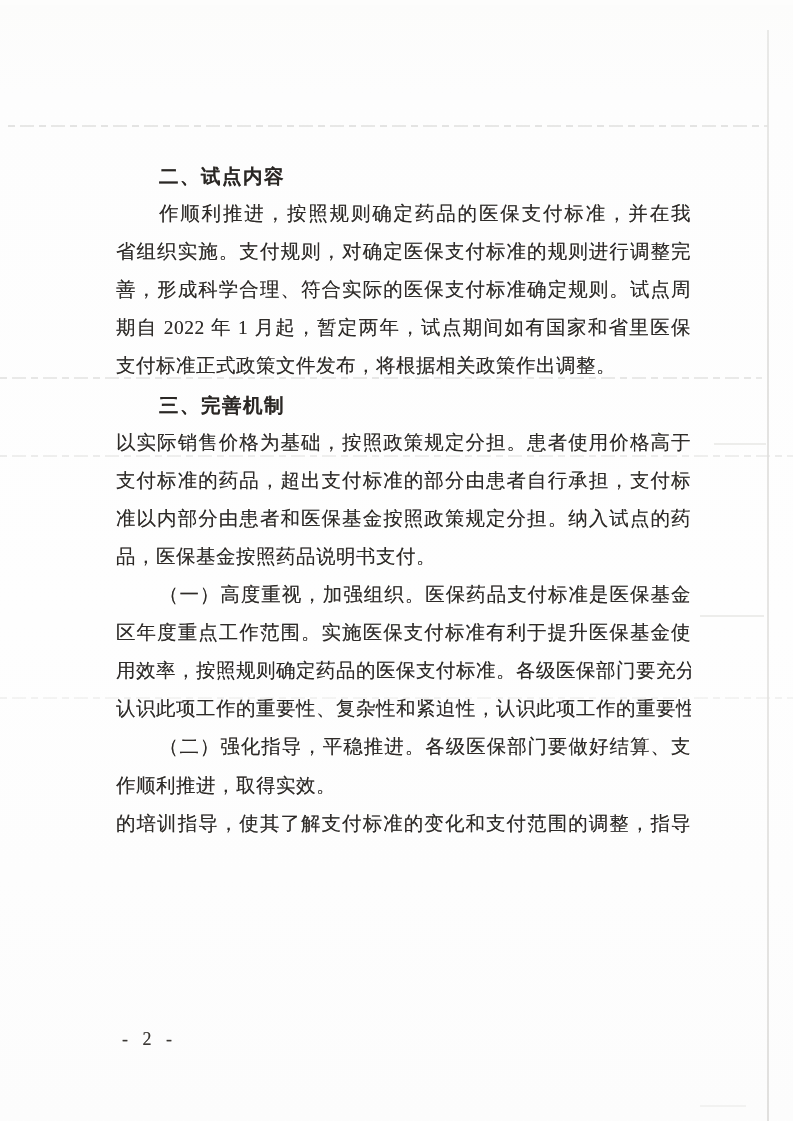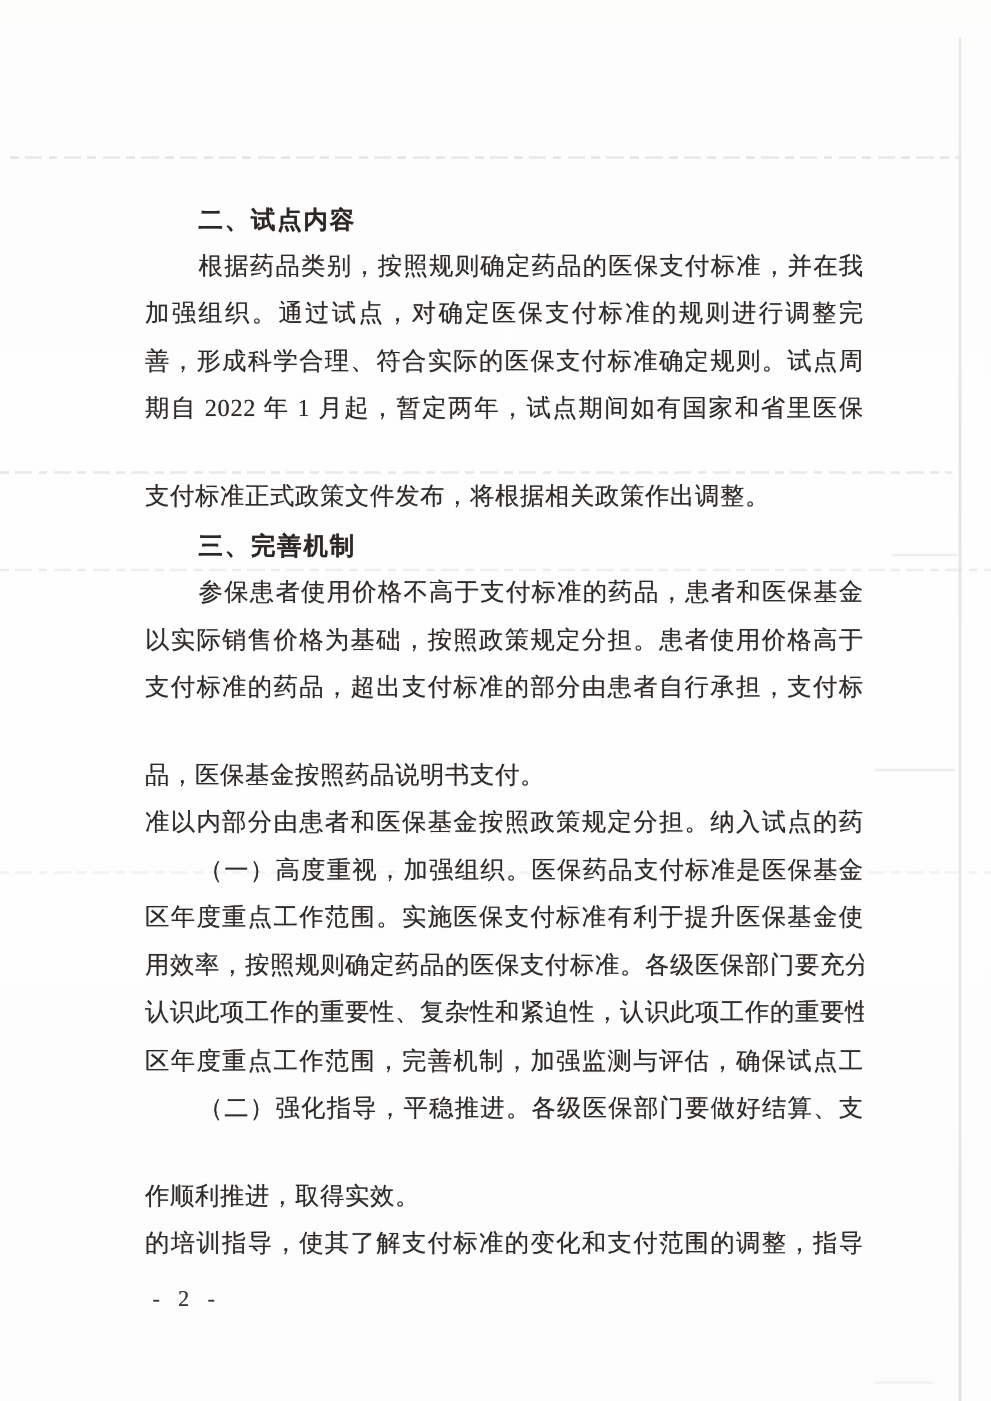--- a/index.html
+++ b/index.html
@@ -20,21 +20,21 @@
     font-size:19.5px;
     text-shadow:0 0 0.6px rgba(45,42,40,.55);
   }
   .ln{
     height:38.1px;line-height:38.1px;overflow:hidden;
     text-align:justify;text-align-last:justify;
     letter-spacing:.5px;
     white-space:nowrap;
   }
   .ln.first{text-indent:2.2em;}
-  .ln.last{text-align:center;text-align-last:left;margin-top:32px;}
+  .ln.last{text-align:center;text-align-last:left;}
   .ln.heading{
     font-family:"Liberation Sans", sans-serif;
     font-weight:700;
     font-size:19.5px;
     text-indent:2.2em;
     text-align:left;text-align-last:left;
     letter-spacing:1.5px;
     color:#2a2724;
   }
   
@@ -72,36 +72,34 @@
   <div class="h-dash a2"></div>
   <div class="h-dash a3"></div>
   <div class="h-dash a4"></div>
   <div class="v-line"></div>
   <div class="smudge sm1"></div>
   <div class="smudge sm2"></div>
   <div class="smudge sm3"></div>
 
   <div class="textcol">
     <div class="ln heading">二、试点内容</div>
-    <div class="ln first">根据药品类别，按照规则确定药品的医保支付标准，并在我</div>
-    <div class="ln">加强组织。通过试点，对确定医保支付标准的规则进行调整完</div>
+    <div class="ln first">作顺利推进，按照规则确定药品的医保支付标准，并在我</div>
+    <div class="ln">省组织实施。支付规则，对确定医保支付标准的规则进行调整完</div>
     <div class="ln">善，形成科学合理、符合实际的医保支付标准确定规则。试点周</div>
     <div class="ln">期自 2022 年 1 月起，暂定两年，试点期间如有国家和省里医保</div>
     <div class="ln last">支付标准正式政策文件发布，将根据相关政策作出调整。</div>
     <div class="ln heading">三、完善机制</div>
-    <div class="ln first">参保患者使用价格不高于支付标准的药品，患者和医保基金</div>
     <div class="ln">以实际销售价格为基础，按照政策规定分担。患者使用价格高于</div>
     <div class="ln">支付标准的药品，超出支付标准的部分由患者自行承担，支付标</div>
+    <div class="ln">准以内部分由患者和医保基金按照政策规定分担。纳入试点的药</div>
     <div class="ln last">品，医保基金按照药品说明书支付。</div>
-    <div class="ln">准以内部分由患者和医保基金按照政策规定分担。纳入试点的药</div>
     <div class="ln first">（一）高度重视，加强组织。医保药品支付标准是医保基金</div>
     <div class="ln">区年度重点工作范围。实施医保支付标准有利于提升医保基金使</div>
     <div class="ln">用效率，按照规则确定药品的医保支付标准。各级医保部门要充分</div>
     <div class="ln">认识此项工作的重要性、复杂性和紧迫性，认识此项工作的重要性</div>
-    <div class="ln">区年度重点工作范围，完善机制，加强监测与评估，确保试点工</div>
     <div class="ln first">（二）强化指导，平稳推进。各级医保部门要做好结算、支</div>
     <div class="ln last">作顺利推进，取得实效。</div>
     <div class="ln">的培训指导，使其了解支付标准的变化和支付范围的调整，指导</div>
   </div>
 
   <div class="pagenum">- 2 -</div>
 
 </div>
 
 </body></html>

